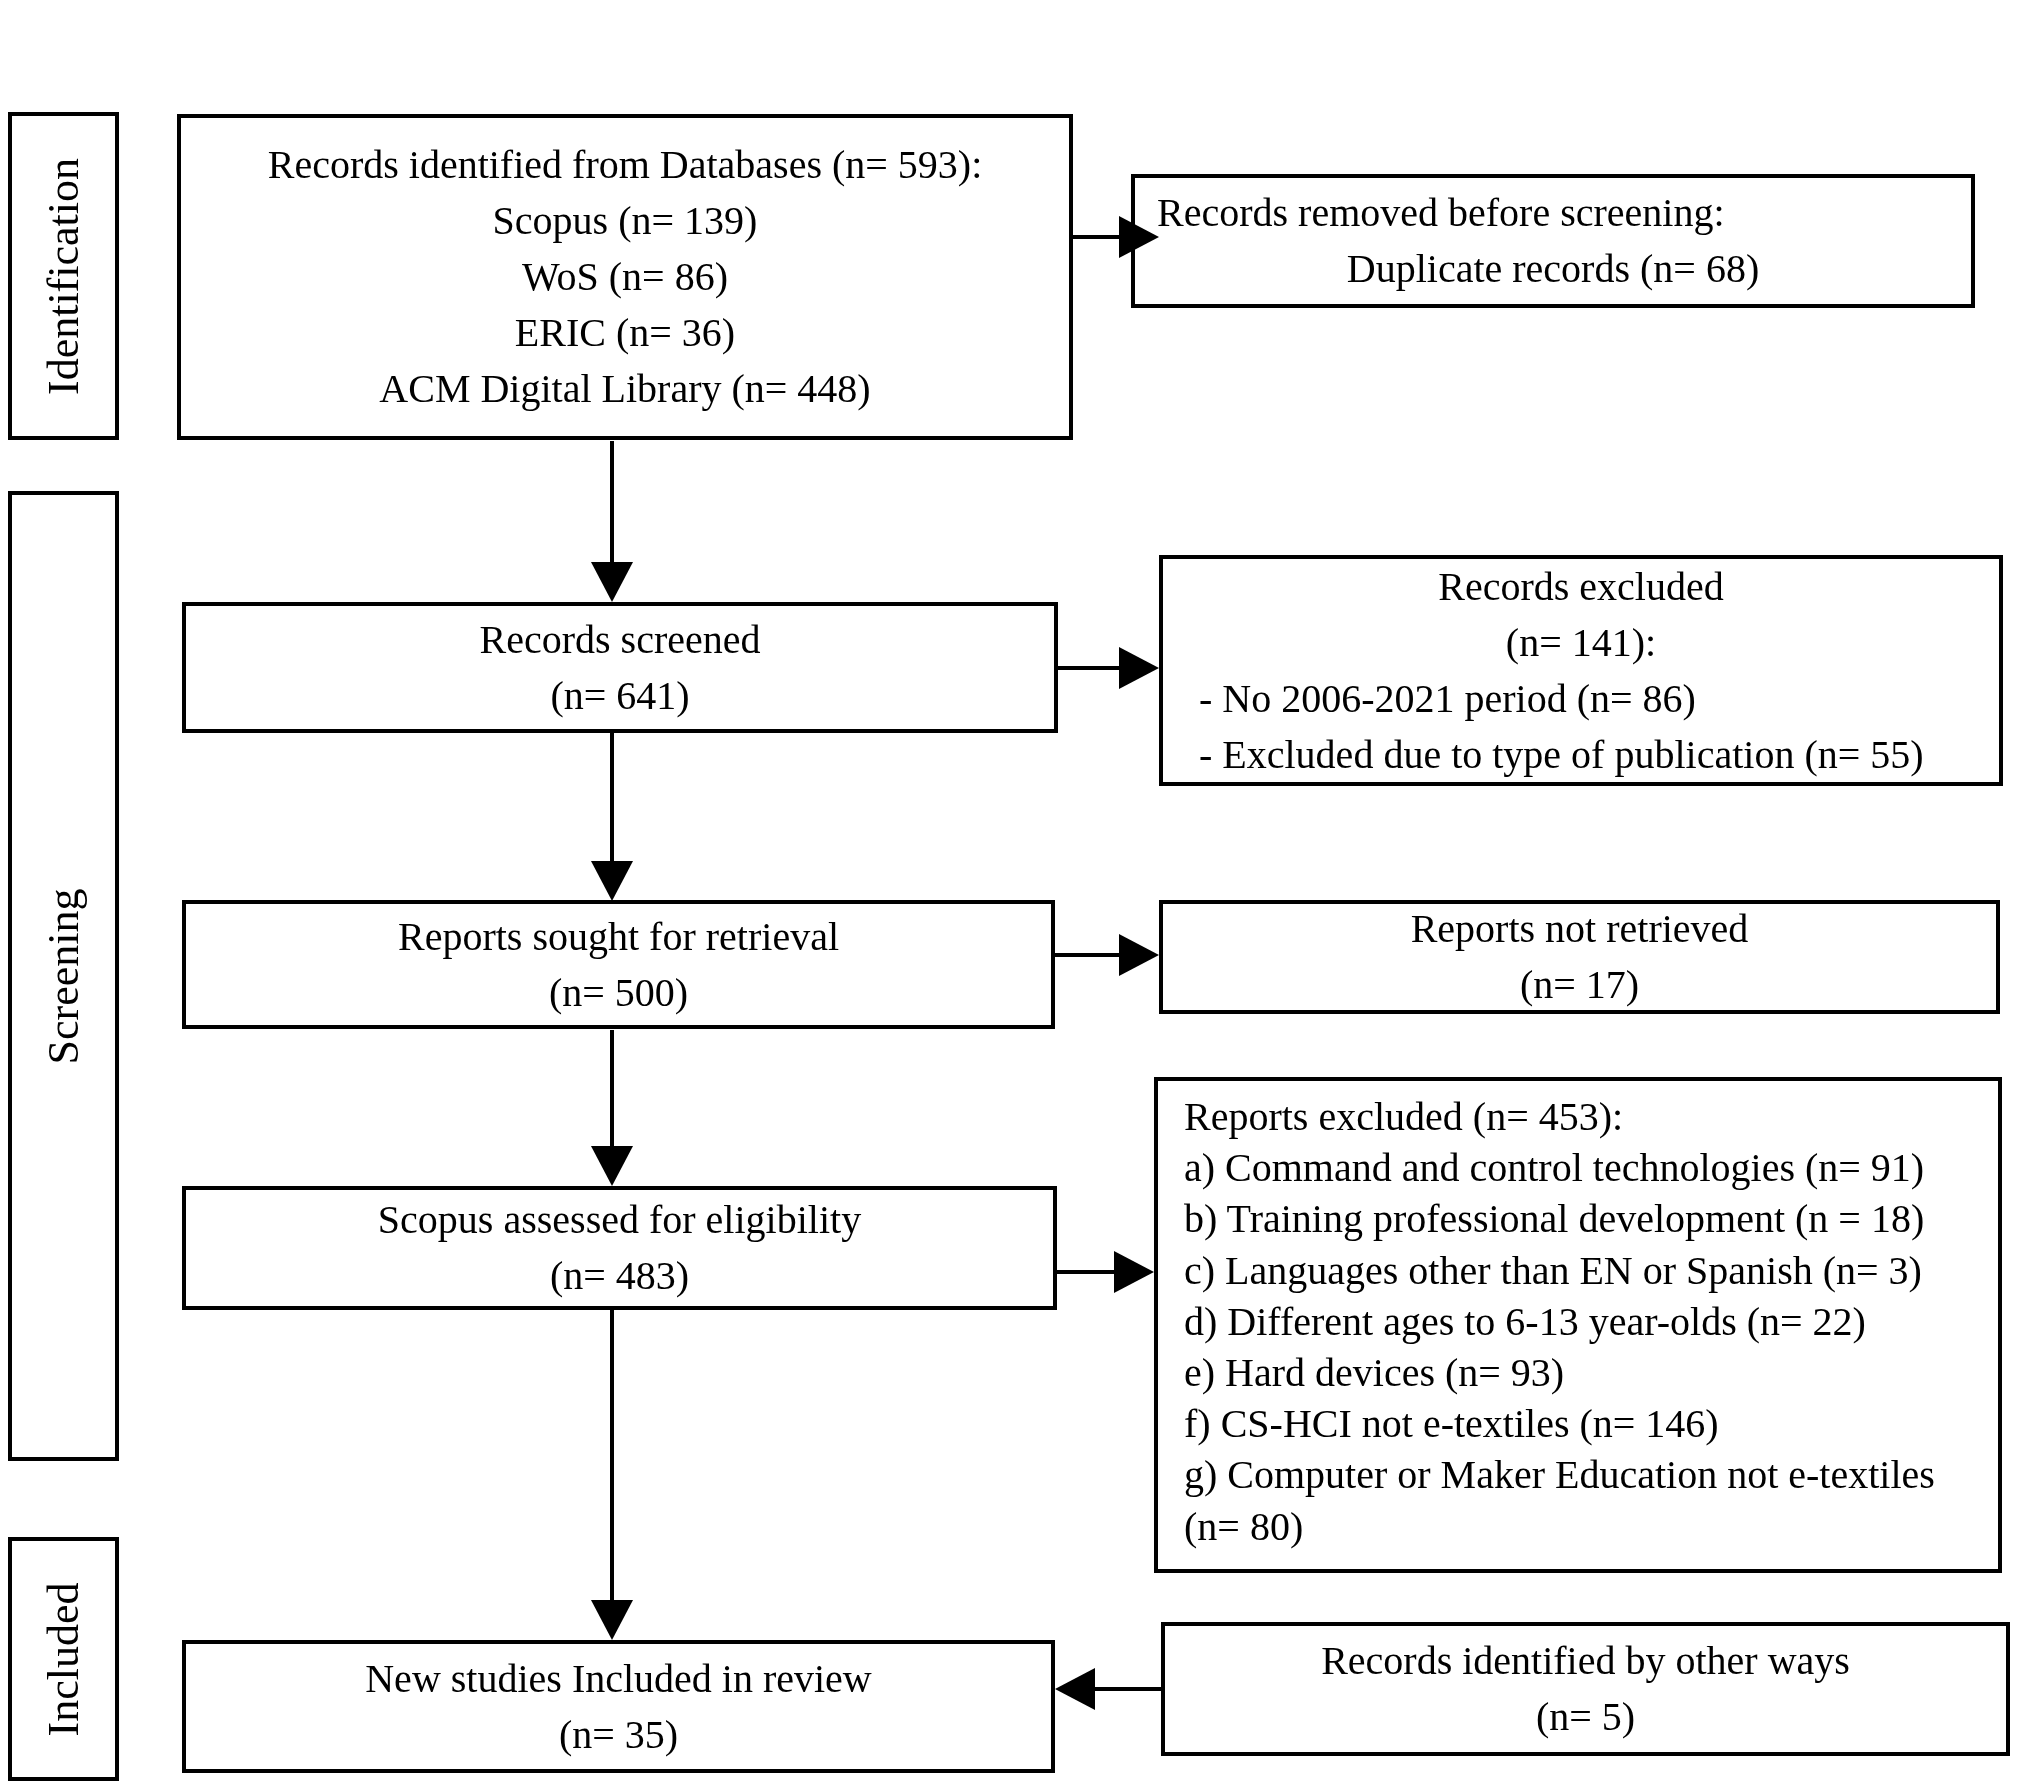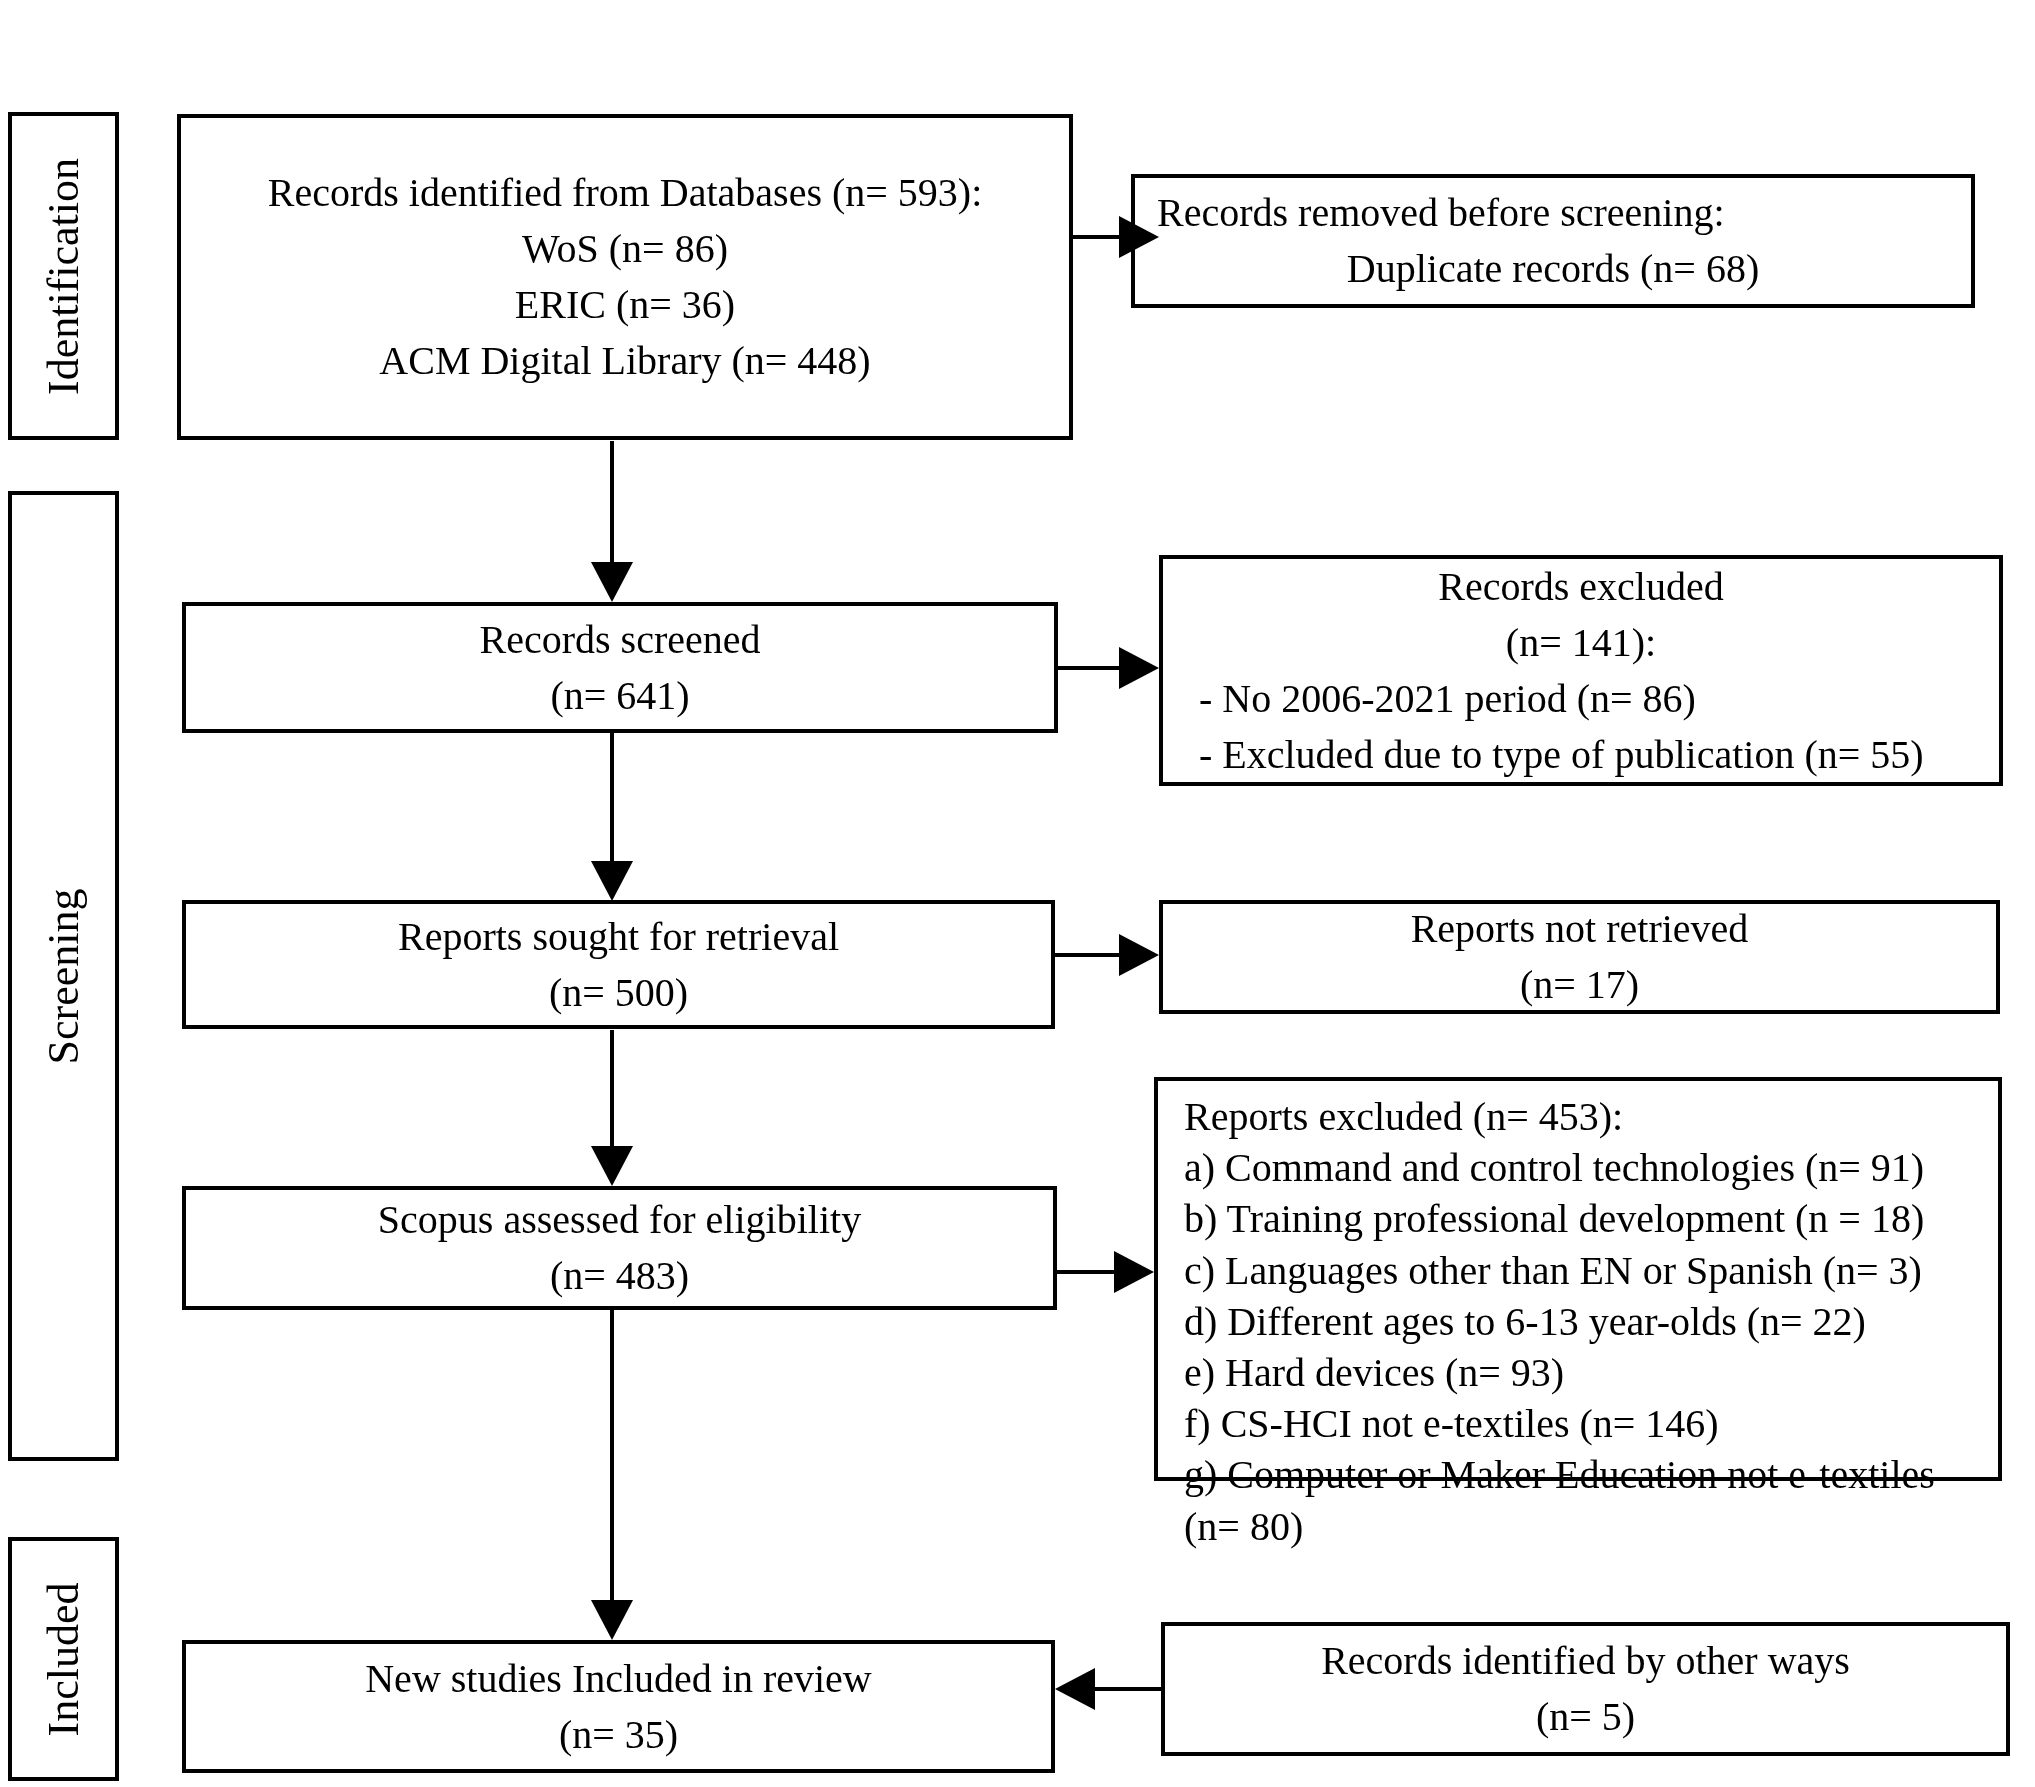--- a/index.html
+++ b/index.html
@@ -78,21 +78,21 @@
   
   #box-records-identified { left: 177px; top: 114px; width: 896px; height: 326px; }
   #box-records-screened   { left: 182px; top: 602px; width: 876px; height: 131px; }
   #box-reports-sought     { left: 182px; top: 900px; width: 873px; height: 129px; }
   #box-reports-assessed   { left: 182px; top: 1186px; width: 875px; height: 124px; }
   #box-new-studies        { left: 182px; top: 1640px; width: 873px; height: 133px; }
 
   #box-records-removed    { left: 1131px; top: 174px; width: 844px; height: 134px; }
   #box-records-excluded   { left: 1159px; top: 555px; width: 844px; height: 231px; padding: 6px 14px; }
   #box-reports-not-retrieved { left: 1159px; top: 900px; width: 841px; height: 114px; }
-  #box-reports-excluded   { left: 1154px; top: 1077px; width: 848px; height: 404px;
+  #box-reports-excluded   { left: 1154px; top: 1077px; width: 848px; height: 496px;
                             justify-content: flex-start; text-align: left;
                             padding: 10px 14px 10px 26px; line-height: 1.28; }
   #box-records-other-ways { left: 1161px; top: 1622px; width: 849px; height: 134px; }
 
   #box-records-removed .left,
   #box-records-excluded .left { padding-left: 22px; }
 
   #stage-identification { left: 8px; top: 112px; width: 111px; height: 328px; }
   #stage-screening      { left: 8px; top: 491px; width: 111px; height: 970px; }
   #stage-included       { left: 8px; top: 1537px; width: 111px; height: 244px; }
@@ -107,20 +107,21 @@
   </div>
   <div class="stage" id="stage-screening">
     <span>Screening</span>
   </div>
   <div class="stage" id="stage-included">
     <span>Included</span>
   </div>
 
   <div class="box" id="box-records-identified">
     <span class="line">Records identified from Databases (n= 593):</span>
+    <span class="line">Scopus (n= 139)</span>
     <span class="line">WoS (n= 86)</span>
     <span class="line">ERIC (n= 36)</span>
     <span class="line">ACM Digital Library (n= 448)</span>
   </div>
 
   <div class="box" id="box-records-screened">
     <span class="line">Records screened</span>
     <span class="line">(n= 641)</span>
   </div>
 

